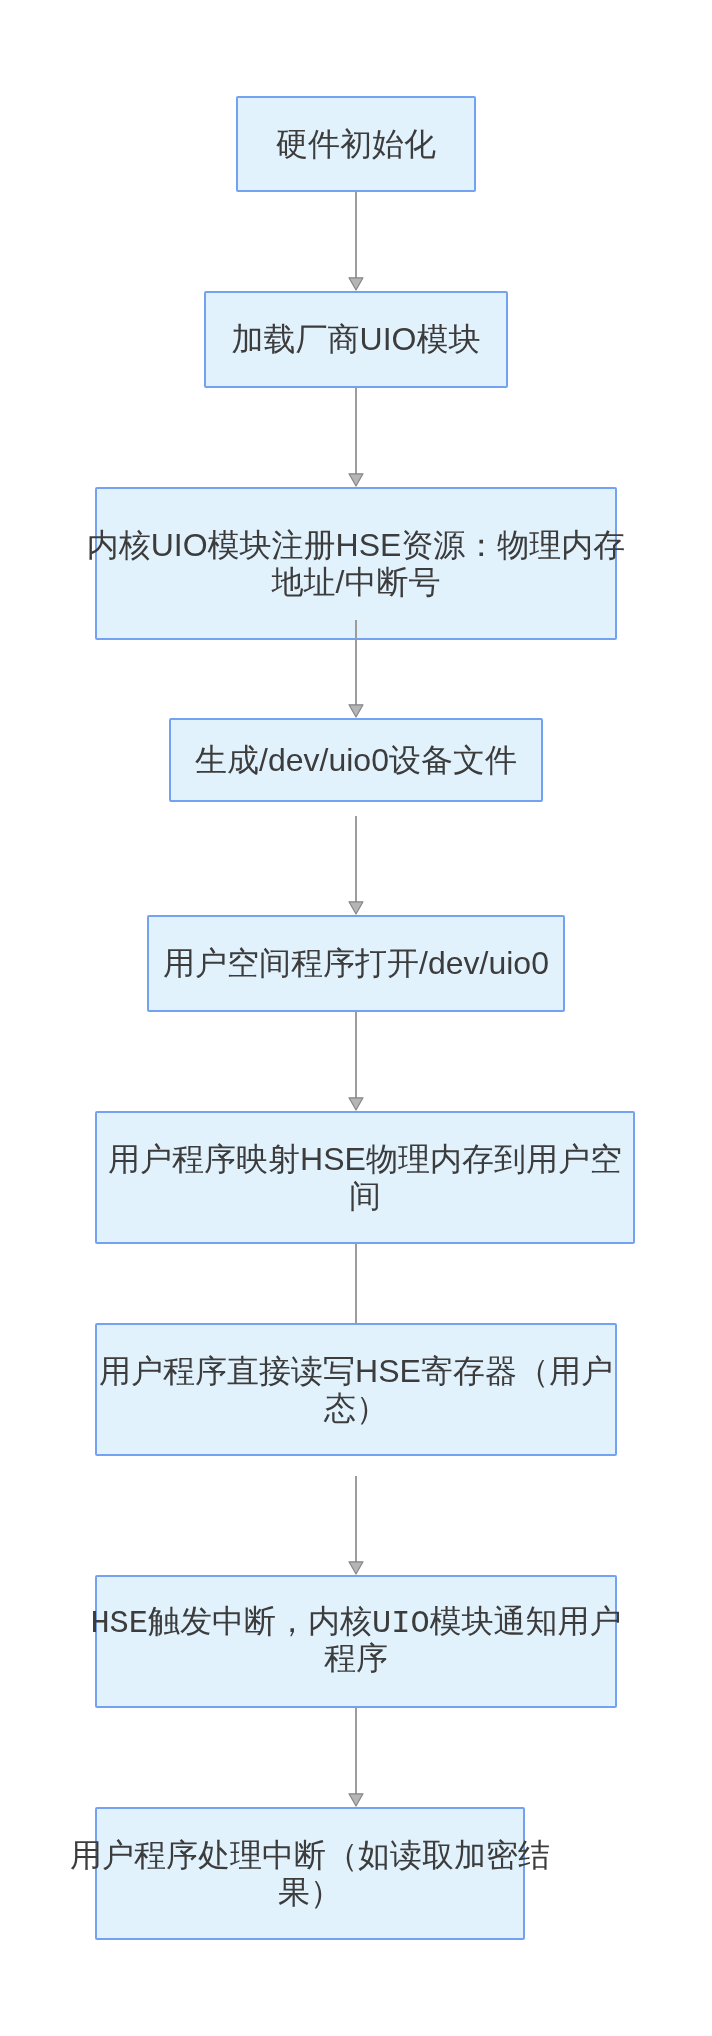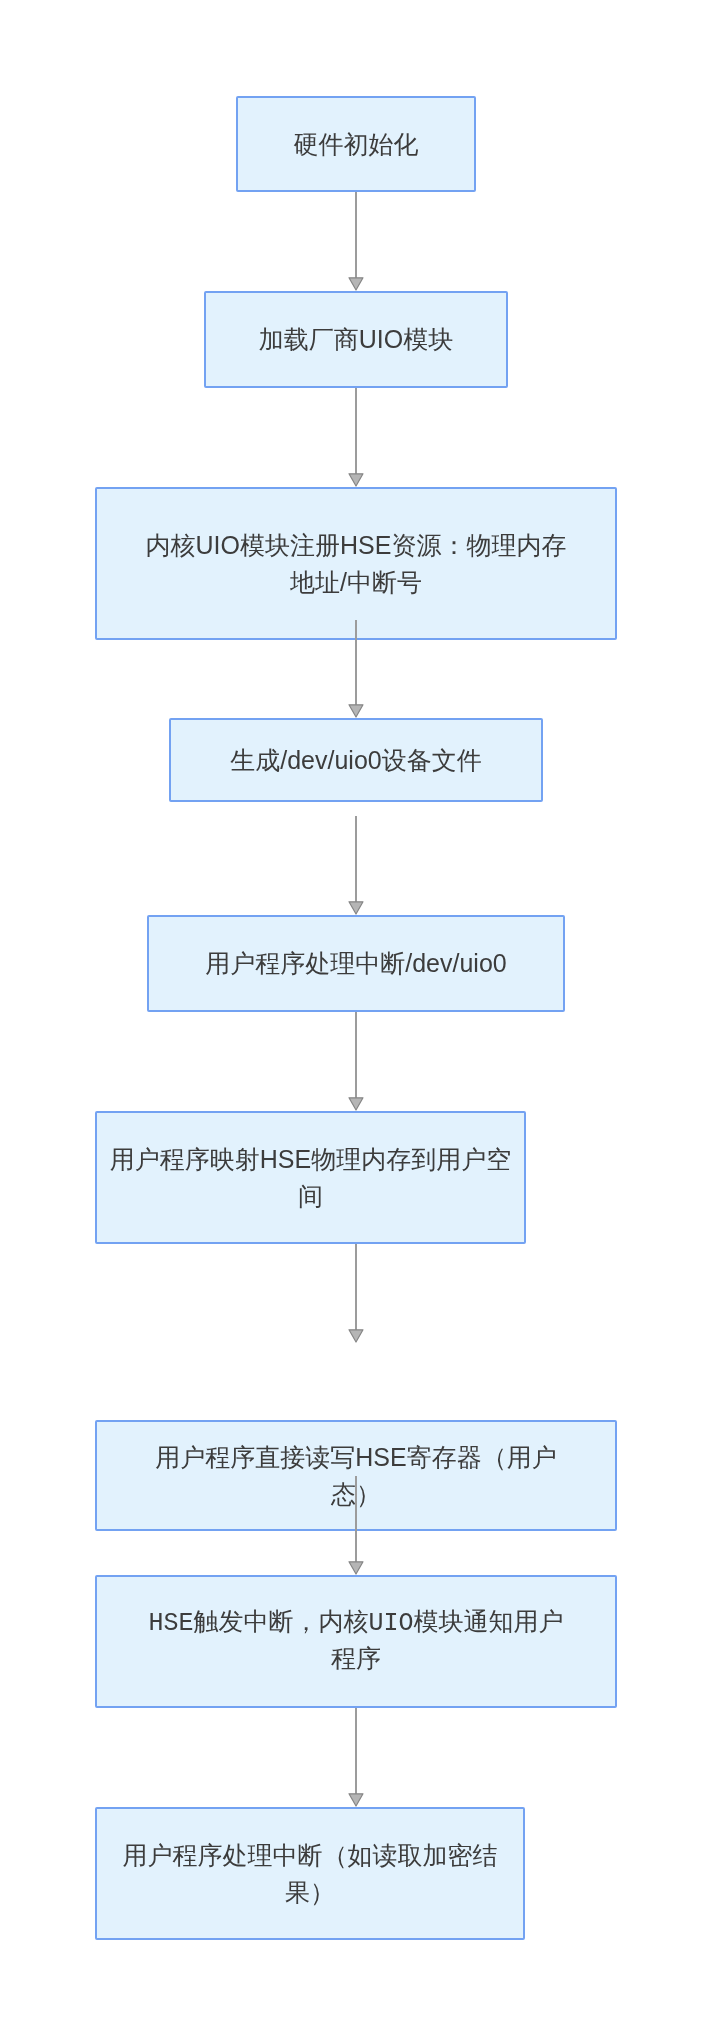--- a/index.html
+++ b/index.html
@@ -19,21 +19,21 @@
     position: absolute;
     box-sizing: border-box;
     background: var(--node-fill, #e2f2fd);
     border: 2px solid var(--node-border, #73a2f2);
     border-radius: 2px;
     display: flex;
     flex-direction: column;
     justify-content: center;
     align-items: center;
     text-align: center;
-    font-size: 25px;
+    font-size: 32px;
     line-height: 37px;
     color: var(--text-color, #3c3c3c);
   }
   .node .line {
     display: block;
     white-space: nowrap;
   }
   .arrow {
     position: absolute;
     width: 16px;
@@ -97,43 +97,43 @@
   </div>
 
   <div class="arrow" style="left:348px; top:816px; height:99px;">
     <div class="shaft"></div>
     <svg width="16" height="14" viewBox="0 0 16 14">
       <polygon points="1,0.8 15,0.8 8,13" fill="#b5b5b5" stroke="#858585" stroke-width="1.2" stroke-linejoin="round"></polygon>
     </svg>
   </div>
 
   <div class="node" style="left:147px; top:915px; width:418px; height:97px;">
-    <span class="line">用户程序处理中断/dev/uio0</span>
+    <span class="line">用户空间程序打开/dev/uio0</span>
   </div>
 
   <div class="arrow" style="left:348px; top:1012px; height:99px;">
     <div class="shaft"></div>
     <svg width="16" height="14" viewBox="0 0 16 14">
       <polygon points="1,0.8 15,0.8 8,13" fill="#b5b5b5" stroke="#858585" stroke-width="1.2" stroke-linejoin="round"></polygon>
     </svg>
   </div>
 
-  <div class="node" style="left:95px; top:1111px; width:431px; height:133px;">
+  <div class="node" style="left:95px; top:1111px; width:540px; height:133px;">
     <span class="line">用户程序映射HSE物理内存到用户空</span>
     <span class="line">间</span>
   </div>
 
   <div class="arrow" style="left:348px; top:1244px; height:99px;">
     <div class="shaft"></div>
     <svg width="16" height="14" viewBox="0 0 16 14">
       <polygon points="1,0.8 15,0.8 8,13" fill="#b5b5b5" stroke="#858585" stroke-width="1.2" stroke-linejoin="round"></polygon>
     </svg>
   </div>
 
-  <div class="node" style="left:95px; top:1420px; width:522px; height:111px;">
+  <div class="node" style="left:95px; top:1323px; width:522px; height:133px;">
     <span class="line">用户程序直接读写HSE寄存器（用户</span>
     <span class="line">态）</span>
   </div>
 
   <div class="arrow" style="left:348px; top:1476px; height:99px;">
     <div class="shaft"></div>
     <svg width="16" height="14" viewBox="0 0 16 14">
       <polygon points="1,0.8 15,0.8 8,13" fill="#b5b5b5" stroke="#858585" stroke-width="1.2" stroke-linejoin="round"></polygon>
     </svg>
   </div>

